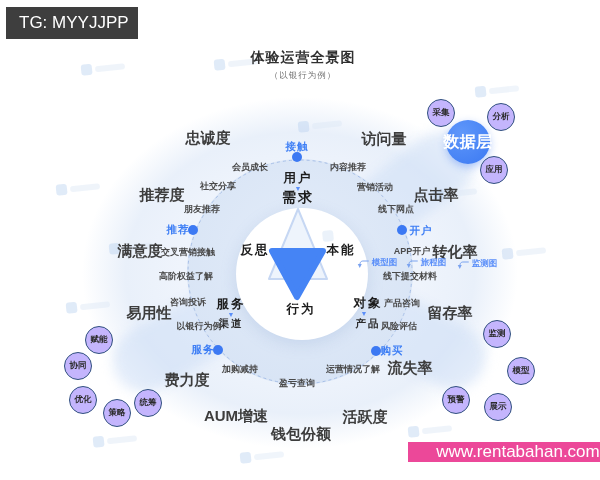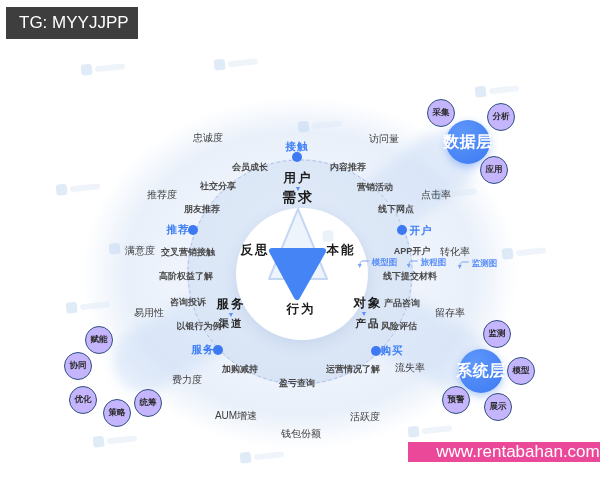--- a/index.html
+++ b/index.html
@@ -17,21 +17,21 @@
     background:radial-gradient(circle at 50% 42%,#e3ecf9,#d5e2f4);z-index:3;}
   .center-circle{position:absolute;left:236px;top:208px;width:132px;height:132px;border-radius:50%;
     background:#ffffff;box-shadow:0 4px 16px rgba(120,150,200,.22);z-index:5;}
   .overlay-svg{position:absolute;left:0;top:0;z-index:6;pointer-events:none;}
   
   .wm{position:absolute;display:flex;align-items:center;gap:3px;opacity:.45;z-index:2;
       transform:translate(-50%,-50%) rotate(-6deg);}
   .wm-ic{width:11px;height:11px;border-radius:3px;background:#bcd3f0;}
   .wm-bar{width:30px;height:6px;border-radius:3px;background:#dde8f6;}
   
-  .metric{font-size:10px;font-weight:400;color:#3d3d3d;}
+  .metric{font-size:15px;font-weight:700;color:#3d3d3d;}
   .step{font-size:9px;font-weight:600;color:#4a4a4a;}
   .tp{font-size:10.5px;font-weight:700;color:#3d7ef5;letter-spacing:1px;}
   .dot{width:10px;height:10px;border-radius:50%;background:#3c79f3;z-index:8;}
   .dim{font-size:12.5px;font-weight:700;color:#1d1d1d;letter-spacing:2px;}
   .demand{font-size:14px;}
   .subdim{font-size:10.5px;font-weight:600;color:#2c2c2c;letter-spacing:2px;}
   .chev{font-size:7px;color:#5b8ff9;z-index:8;}
   .tagwrap{display:flex;align-items:center;gap:2px;font-size:8.5px;font-weight:600;color:#5b8ff9;}
   .big-circle{width:44px;height:44px;border-radius:50%;color:#fff;font-size:16px;font-weight:700;
     letter-spacing:.5px;display:flex;align-items:center;justify-content:center;
@@ -113,20 +113,24 @@
 
   <div class="disc"></div>
   <div class="center-circle"></div>
 
   <svg class="overlay-svg" width="600" height="480">
     <circle cx="300" cy="272" r="112" fill="none" stroke="#a8c0e8" stroke-width="1" stroke-dasharray="3 3"></circle>
     <path d="M298,209 L327,279 L269,279 Z" fill="#eef4fc" stroke="#c6d7f3" stroke-width="2" stroke-linejoin="round"></path>
     <path d="M272,251 L323,251 L297,297 Z" fill="#4584f5" stroke="#4584f5" stroke-width="6" stroke-linejoin="round"></path>
   </svg>
 
+  <div class="title-wrap">
+    <div class="title">体验运营全景图</div>
+    <div class="subtitle">（以银行为例）</div>
+  </div>
 
   <div class="node dim" style="left:298px;top:178px">用户</div>
   <div class="node chev" style="left:298px;top:188px">▼</div>
   <div class="node dim demand" style="left:298px;top:198px">需求</div>
   <div class="node dim" style="left:255px;top:250px">反思</div>
   <div class="node dim" style="left:341px;top:250px">本能</div>
   <div class="node dim" style="left:301px;top:309px">行为</div>
   <div class="node dim" style="left:231px;top:304px">服务</div>
   <div class="node chev" style="left:231px;top:314px">▼</div>
   <div class="node subdim" style="left:231px;top:324px">渠道</div>
@@ -203,21 +207,20 @@
   <div class="node sm-circle" style="left:441px;top:113px">采集</div>
   <div class="node sm-circle" style="left:501px;top:117px">分析</div>
   <div class="node sm-circle" style="left:494px;top:170px">应用</div>
 
   <div class="node sm-circle" style="left:99px;top:340px">赋能</div>
   <div class="node sm-circle" style="left:78px;top:366px">协同</div>
   <div class="node sm-circle" style="left:83px;top:400px">优化</div>
   <div class="node sm-circle" style="left:117px;top:413px">策略</div>
   <div class="node sm-circle" style="left:148px;top:403px">统筹</div>
 
-  <div class="node big-circle" style="left:481px;top:371px">系统层</div>
   <div class="node sm-circle" style="left:497px;top:334px">监测</div>
   <div class="node sm-circle" style="left:521px;top:371px">模型</div>
   <div class="node sm-circle" style="left:456px;top:400px">预警</div>
   <div class="node sm-circle" style="left:498px;top:407px">展示</div>
 
   <div class="tg-label">TG: MYYJJPP</div>
   <div class="site-label">www.rentabahan.com</div>
 
 </div>
 

